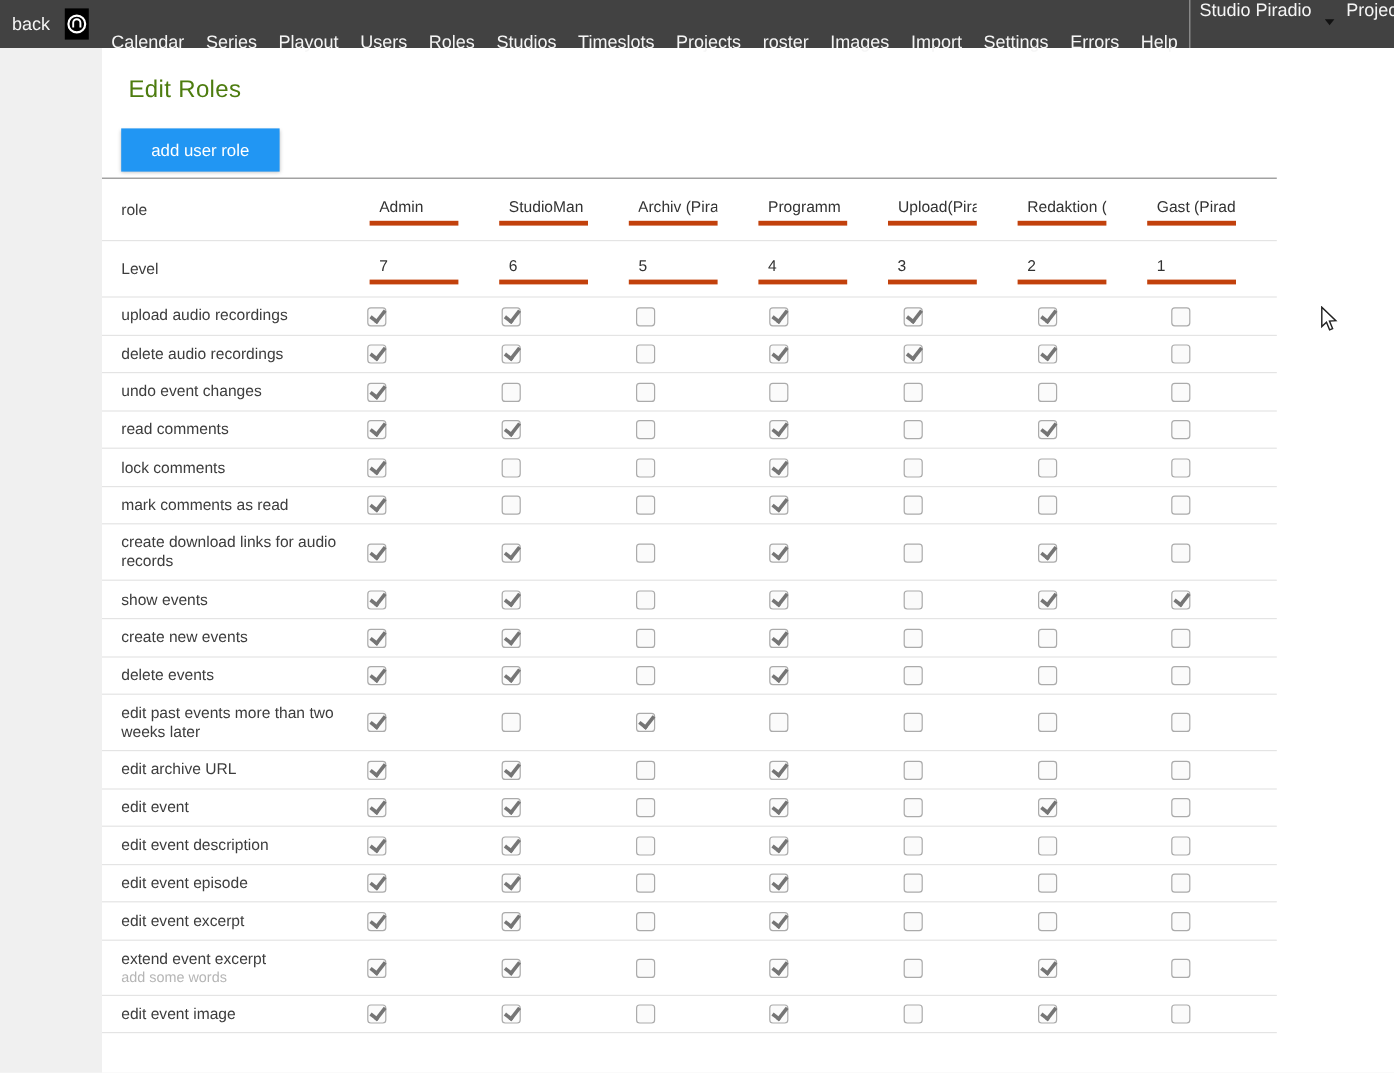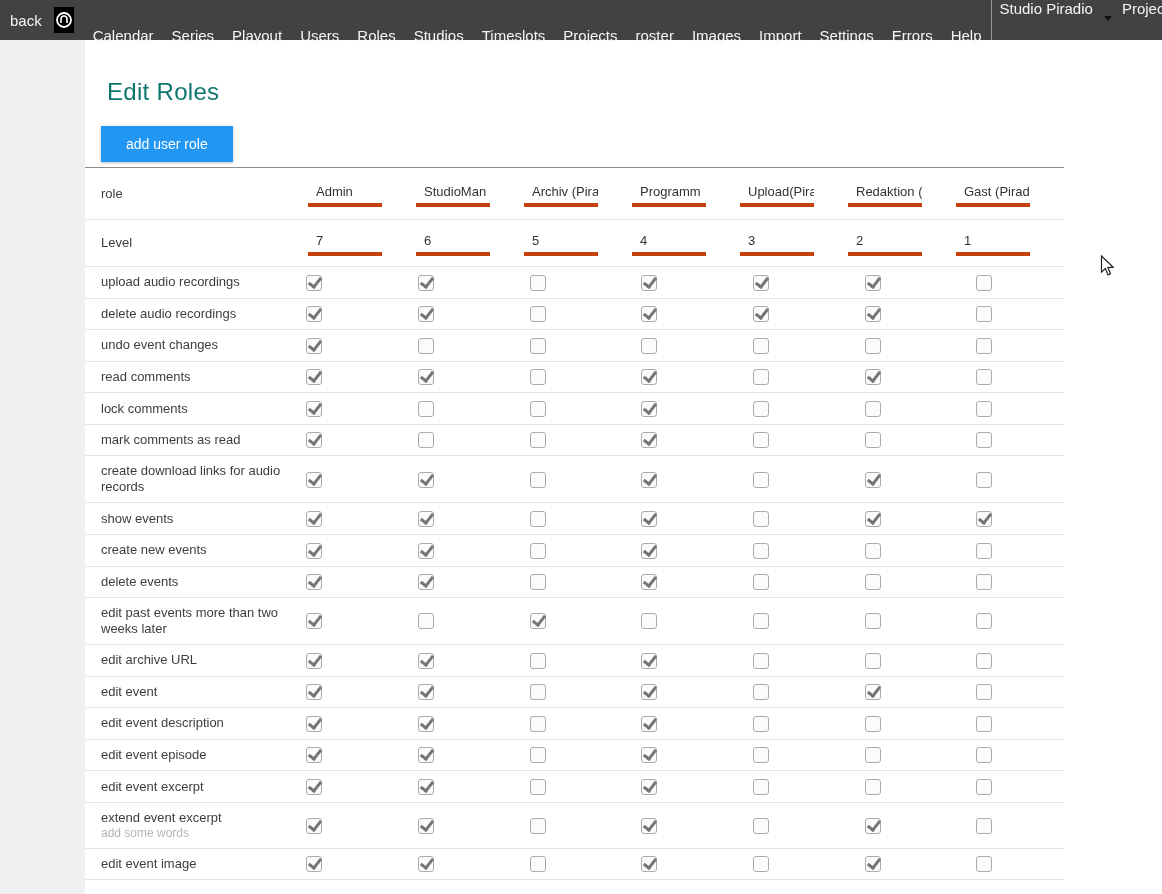--- a/index.html
+++ b/index.html
@@ -15,21 +15,21 @@
   .nav-right { margin-left:auto; display:flex; align-items:stretch; }
   .nav-divider { width:1px; background:#9a9a9a; }
   .nav-select { display:flex; align-items:flex-start; cursor:pointer; }
   .sel-label { display:flex; align-items:center; padding:0 8px; white-space:nowrap; }
   .sel-strip { width:13px; background:#cfcfcf; border-left:1px solid #e8e8e8; position:relative; }
   .sel-strip::after { content:''; position:absolute; top:16px; left:2px; width:0; height:0;
       border-left:4px solid transparent; border-right:4px solid transparent; border-top:5px solid #111; }
 
   
   .content { margin-left:85px; background:#ffffff; min-height:854px; }
-  h1.page-title { padding:38px 0 0 22px; font-size:24px; font-weight:400; color:#0f766e; letter-spacing:.3px; }
+  h1.page-title { padding:24px 0 0 22px; font-size:20px; font-weight:400; color:#4d7c0f; letter-spacing:.3px; }
   .add-btn { margin:20px 0 0 16px; height:36px; padding:0 25px; background:#2196f3; color:#fff; border:none;
       font-size:14px; font-family:inherit; cursor:pointer; box-shadow:0 1px 3px rgba(0,0,0,.25); }
 
   
   .rtable { width:979px; margin-top:5px; border-top:1px solid #8c8c8c; font-size:13px; color:#3d3d3d; }
   .trow { display:flex; align-items:center; border-bottom:1px solid #e4e4e4;gap:17px; }
   .trow.hdr   { height:52px; }
   .trow.level { height:47px; }
   .trow.perm  { padding:7px 0; min-height:31px; }
   .label-cell { width:223px; padding-left:16px; line-height:16px; }

